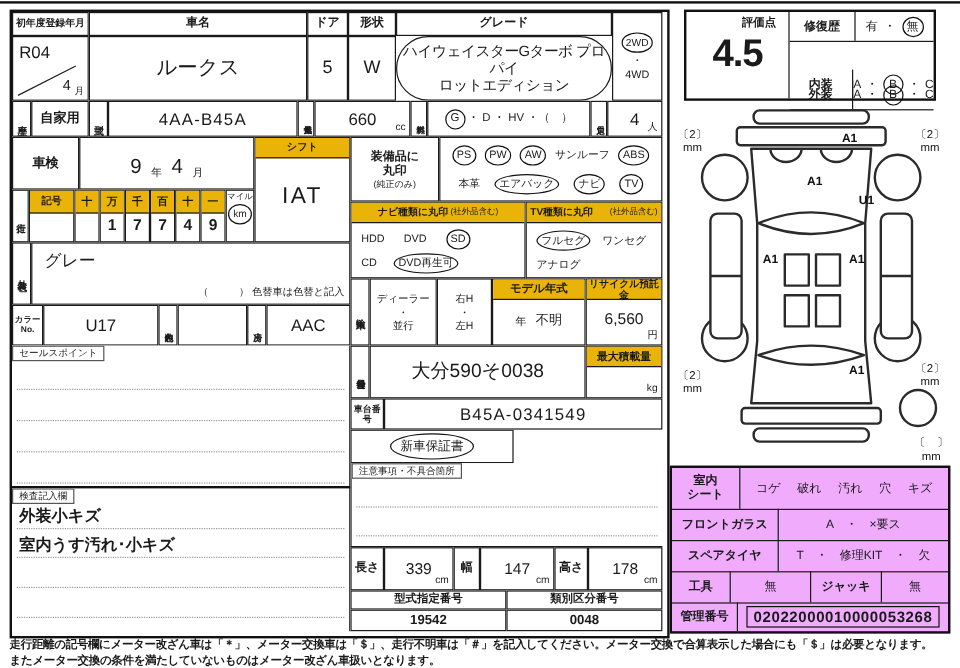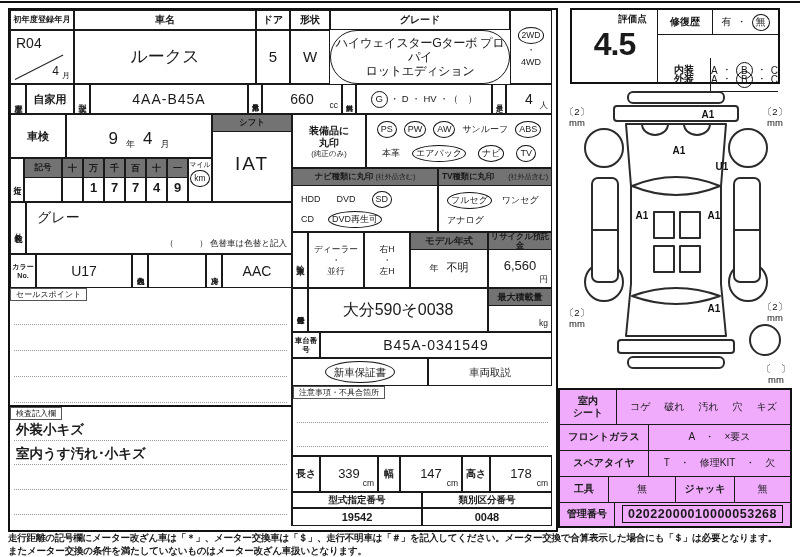--- a/index.html
+++ b/index.html
@@ -6,21 +6,21 @@
   .page{position:relative;width:800px;height:557px;background:#fff;color:#1a1a1a;
         font-family:"Liberation Sans","DejaVu Sans",sans-serif;font-size:10px;overflow:hidden;}
   .topline{position:absolute;left:0;top:1px;width:800px;height:2px;background:#111;}
   .main{position:absolute;left:8px;top:8px;width:546px;height:520px;border:2px solid #111;background:#fff;}
   .cell{position:absolute;border:1px solid #1a1a1a;box-sizing:border-box;background:#fff;
         display:flex;align-items:center;justify-content:center;text-align:center;line-height:1.15;}
   .nob{border:none;}
   .lbl{font-weight:bold;}
   .vert{writing-mode:vertical-rl;text-orientation:upright;letter-spacing:1px;font-weight:bold;}
   .hdrstrip{position:absolute;top:0;left:0;right:0;height:16px;border-bottom:1px solid #1a1a1a;
-        display:flex;align-items:center;justify-content:center;font-weight:bold;background:#737373;}
+        display:flex;align-items:center;justify-content:center;font-weight:bold;background:#eab308;}
   .unit{position:absolute;right:3px;bottom:2px;font-size:8.5px;}
   .circ{display:inline-flex;align-items:center;justify-content:center;border:1.6px solid #111;
         border-radius:50%;min-width:17px;height:17px;padding:0 3px;box-sizing:border-box;}
   .tag{position:absolute;top:0;left:0;border:1px solid #555;padding:1px 5px;font-size:8px;background:#fff;white-space:nowrap;}
   .dot{position:absolute;left:4px;right:4px;border-bottom:1.5px dotted #9a9a9a;height:0;}
   .evalbox{position:absolute;left:570px;top:8px;width:210px;height:76px;border:2.5px solid #111;box-sizing:border-box;background:#fff;}
   .btable{position:absolute;left:558px;top:388px;width:234px;height:140px;border:2px solid #111;box-sizing:border-box;background:#f0abfc;}
   .footer{position:absolute;left:8px;width:786px;font-weight:bold;font-size:9.6px;line-height:13px;letter-spacing:-0.3px;}
   svg text{font-family:"Liberation Sans","DejaVu Sans",sans-serif;}
 </style>
@@ -208,21 +208,20 @@
       <span></span>
       <span class="unit">kg</span>
     </div>
 
     <div class="cell lbl" style="left:282px;top:322px;width:28px;height:26px;font-size:7.5px;flex-direction:column;line-height:1.2;">車台番号</div>
     <div class="cell" style="left:310px;top:322px;width:232px;height:26px;font-size:14px;letter-spacing:1px;">B45A-0341549</div>
 
     <div class="cell" style="left:282px;top:348px;width:136px;height:28px;">
       <span class="circ" style="font-size:10.5px;height:22px;padding:0 8px;">新車保証書</span>
     </div>
-    <div class="cell" style="left:418px;top:348px;width:124px;height:28px;font-size:10.5px;">車両取説</div>
 
     <div class="cell nob" style="left:282px;top:376px;width:260px;height:70px;border-left:1px solid #1a1a1a;border-bottom:1px solid #1a1a1a;justify-content:flex-start;align-items:flex-start;">
       <span class="tag">注意事項・不具合箇所</span>
       <span class="dot" style="top:36px;"></span>
       <span class="dot" style="top:60px;"></span>
     </div>
 
     <div class="cell lbl" style="left:282px;top:446px;width:28px;height:36px;font-size:10px;">長さ</div>
     <div class="cell" style="left:310px;top:446px;width:58px;height:36px;font-size:13px;">
       <span>339</span>

